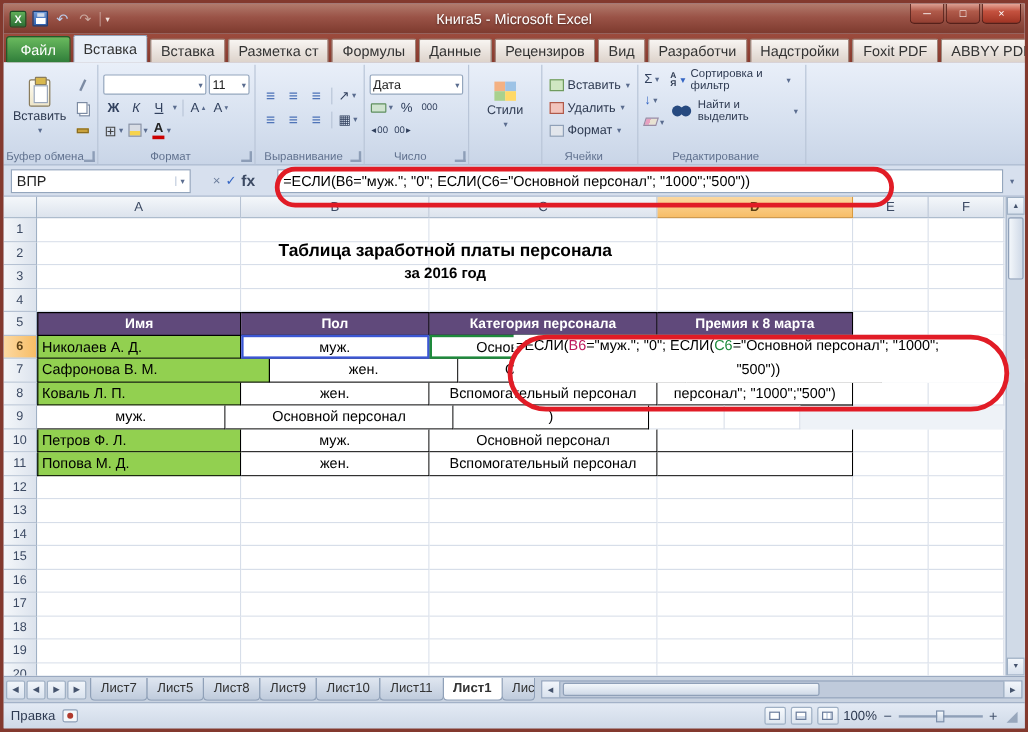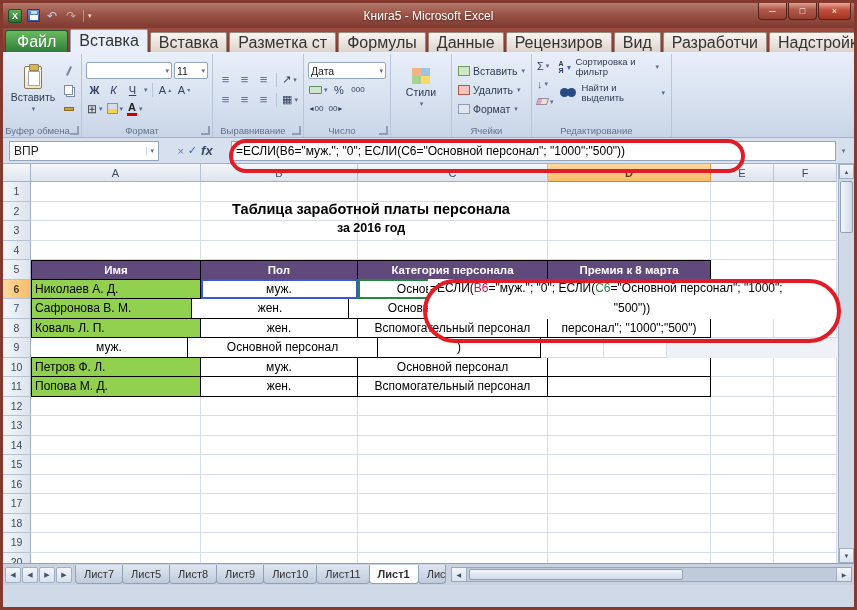--- a/index.html
+++ b/index.html
@@ -18,21 +18,21 @@
 .redo{color:#caa99f;font-size:12px;}
 .qsep{width:1px;height:12px;background:rgba(255,255,255,.35);margin:0 1px;}
 .qarr{font-size:7px;color:#f2e3de;}
 .title{position:absolute;left:0;right:0;text-align:center;font-size:12px;text-shadow:0 1px 2px rgba(0,0,0,.45);}
 .winbtns{margin-left:auto;display:flex;gap:1px;padding-right:3px;align-self:flex-start;z-index:2;}
 .winbtn{width:29px;height:17px;border:1px solid #55201a;border-top:none;border-radius:0 0 4px 4px;background:linear-gradient(#dfa294,#b05a4a 40%,#933f32);color:#fff;font-size:9px;display:flex;align-items:center;justify-content:center;}
 .winbtn.close{background:linear-gradient(#e8a99b,#c4523f 40%,#a03424);width:33px;}
 
 
 .tabstrip{height:24px;background:linear-gradient(#9c4b3d,#873a2e);display:flex;align-items:flex-end;padding:0 2px;gap:2px;}
-.rtab{height:20px;padding:0 8px;font-size:16px;color:#333;background:linear-gradient(#f8f5f2,#ddd3cb);border:1px solid #9c8a80;border-bottom:none;border-radius:2px 2px 0 0;display:flex;align-items:center;white-space:nowrap;}
+.rtab{height:20px;padding:0 8px;font-size:12px;color:#333;background:linear-gradient(#f8f5f2,#ddd3cb);border:1px solid #9c8a80;border-bottom:none;border-radius:2px 2px 0 0;display:flex;align-items:center;white-space:nowrap;}
 .rtab.file{background:linear-gradient(#6aba5e,#2f7d3a);color:#fff;border-color:#1f5c2a;padding:0 11px;height:22px;border-radius:3px 3px 0 0;}
 .rtab.active{background:#e9eff8;border-color:#8fa0b8;height:23px;}
 .tabstrip-right{margin-left:auto;display:flex;align-items:center;gap:2px;padding-bottom:4px;}
 .tsbtn{width:17px;height:14px;background:linear-gradient(#f4f1ee,#d8cec7);border:1px solid #9c8a80;border-radius:2px;font-size:8px;color:#4a4a4a;display:flex;align-items:center;justify-content:center;}
 .helpbtn{width:15px;height:15px;border-radius:50%;background:radial-gradient(circle at 35% 30%,#9cc0ee,#2f64b4);border:1px solid #1d3f77;color:#fff;font-size:9px;font-weight:bold;display:flex;align-items:center;justify-content:center;}
 
 
 .ribbon{height:86px;background:linear-gradient(#e9eff9,#d6e0ef 60%,#c9d5e7);border-bottom:1px solid #a3b2c8;display:flex;padding:2px 0 0 1px;}
 .rgroup{position:relative;border-right:1px solid #b9c5d8;padding:1px 4px 13px;display:flex;flex-direction:column;}
 .g-label{position:absolute;bottom:1px;left:0;right:10px;text-align:center;font-size:9.5px;color:#61728f;white-space:nowrap;}
@@ -87,21 +87,21 @@
 .binoc::before,.binoc::after{content:"";position:absolute;top:0;width:9px;height:9px;border-radius:50%;background:#274a80;}
 .binoc::before{left:0;} .binoc::after{right:0;}
 
 
 .formula-row{height:26px;background:#d7e0ee;border-bottom:1px solid #a3b2c8;display:flex;align-items:center;padding:0 3px 0 6px;position:relative;}
 .namebox{width:150px;height:20px;background:#fff;border:1px solid #94a6bd;display:flex;align-items:center;font-size:12px;padding:0 4px;color:#222;}
 .nb-arr{margin-left:auto;font-size:7px;color:#5a6c8f;border-left:1px solid #c3cede;padding-left:3px;}
 .fbtns{display:flex;align-items:center;width:72px;justify-content:center;gap:4px;}
 .fbtn{font-size:11px;color:#6b7d9c;}
 .fbtn.ok{color:#3566c4;}
-.fbtn.fx{font-style:italic;font-weight:bold;color:#3c4a63;font-size:13px;}
+.fbtn.fx{font-weight:bold;color:#3c4a63;font-size:13px;}
 .formula-field{flex:1;height:20px;background:#fff;border:1px solid #94a6bd;font-size:12px;display:flex;align-items:center;padding:0 4px;overflow:hidden;white-space:nowrap;color:#000;}
 .fb-expand{width:15px;height:20px;display:flex;align-items:center;justify-content:center;font-size:7px;color:#5a6c8f;}
 
 
 .grid{position:relative;height:399px;background:#eef2f7;overflow:hidden;}
 .colrow{display:flex;height:18px;}
 .corner{width:28px;flex:none;background:linear-gradient(#f4f7fa,#dfe6ef);border-right:1px solid #9fb0c4;border-bottom:1px solid #9fb0c4;}
 .colh{flex:none;background:linear-gradient(#f4f7fa,#dce3ed);border-right:1px solid #b6c2d3;border-bottom:1px solid #9fb0c4;font-size:11px;color:#3c4a63;display:flex;align-items:center;justify-content:center;}
 .colh.active{background:linear-gradient(#fcd9a2,#f7bd66);border-right-color:#d99a3e;border-bottom-color:#c8882f;color:#5a3f14;font-weight:bold;}
 .gridrow{display:flex;height:19.5px;}
@@ -499,21 +499,21 @@
           <div class="rowh active">6</div>
           <div class="cell tb tb-l name" style="width: 170px;">Николаев А. Д.</div>
           <div class="cell tb center" style="width: 157px;">муж.</div>
           <div class="cell tb center" style="width: 190px;">Основной персонал</div>
           <div class="cell tb center" style="width: 163px;"></div>
           <div class="cell" style="width: 63px;"></div>
           <div class="cell" style="width: 63px;"></div>
         </div>
         <div class="gridrow">
           <div class="rowh">7</div>
-          <div class="cell tb tb-l name" style="width: 161px;">Сафронова В. М.</div>
+          <div class="cell tb tb-l name" style="width: 194px;">Сафронова В. М.</div>
           <div class="cell tb center" style="width: 157px;">жен.</div>
           <div class="cell tb center" style="width: 190px;">Основной персонал</div>
           <div class="cell tb center" style="width: 163px;"></div>
           <div class="cell" style="width: 63px;"></div>
           <div class="cell" style="width: 63px;"></div>
         </div>
         <div class="gridrow">
           <div class="rowh">8</div>
           <div class="cell tb tb-l name" style="width: 170px;">Коваль Л. П.</div>
           <div class="cell tb center" style="width: 157px;">жен.</div>
@@ -670,17 +670,39 @@
       </div>
     <div class="hsb">
       <span class="hbtn">◀</span>
       <span class="htrack">
           <span class="hthumb"></span>
         </span>
       <span class="hbtn">▶</span>
     </div>
   </div>
 
+  <div class="statusbar">
+    <span>Правка</span>
+    <span class="macro-ico"></span>
+    <div class="status-right">
+      <span class="vbtn">
+          <i></i>
+        </span>
+      <span class="vbtn v2">
+          <i></i>
+        </span>
+      <span class="vbtn v3">
+          <i></i>
+        </span>
+      <span>100%</span>
+      <span class="zpm">−</span>
+      <span class="zoom-track">
+          <span class="zoom-thumb"></span>
+        </span>
+      <span class="zpm">+</span>
+      <span class="grip">◢</span>
+    </div>
+  </div>
 
   <div class="annotation ann-formula" style="border-color: rgb(225, 28, 38);"></div>
   <div class="annotation ann-cell" style="border-color: rgb(225, 28, 38);"></div>
 
 </div>
 
 </body></html>

